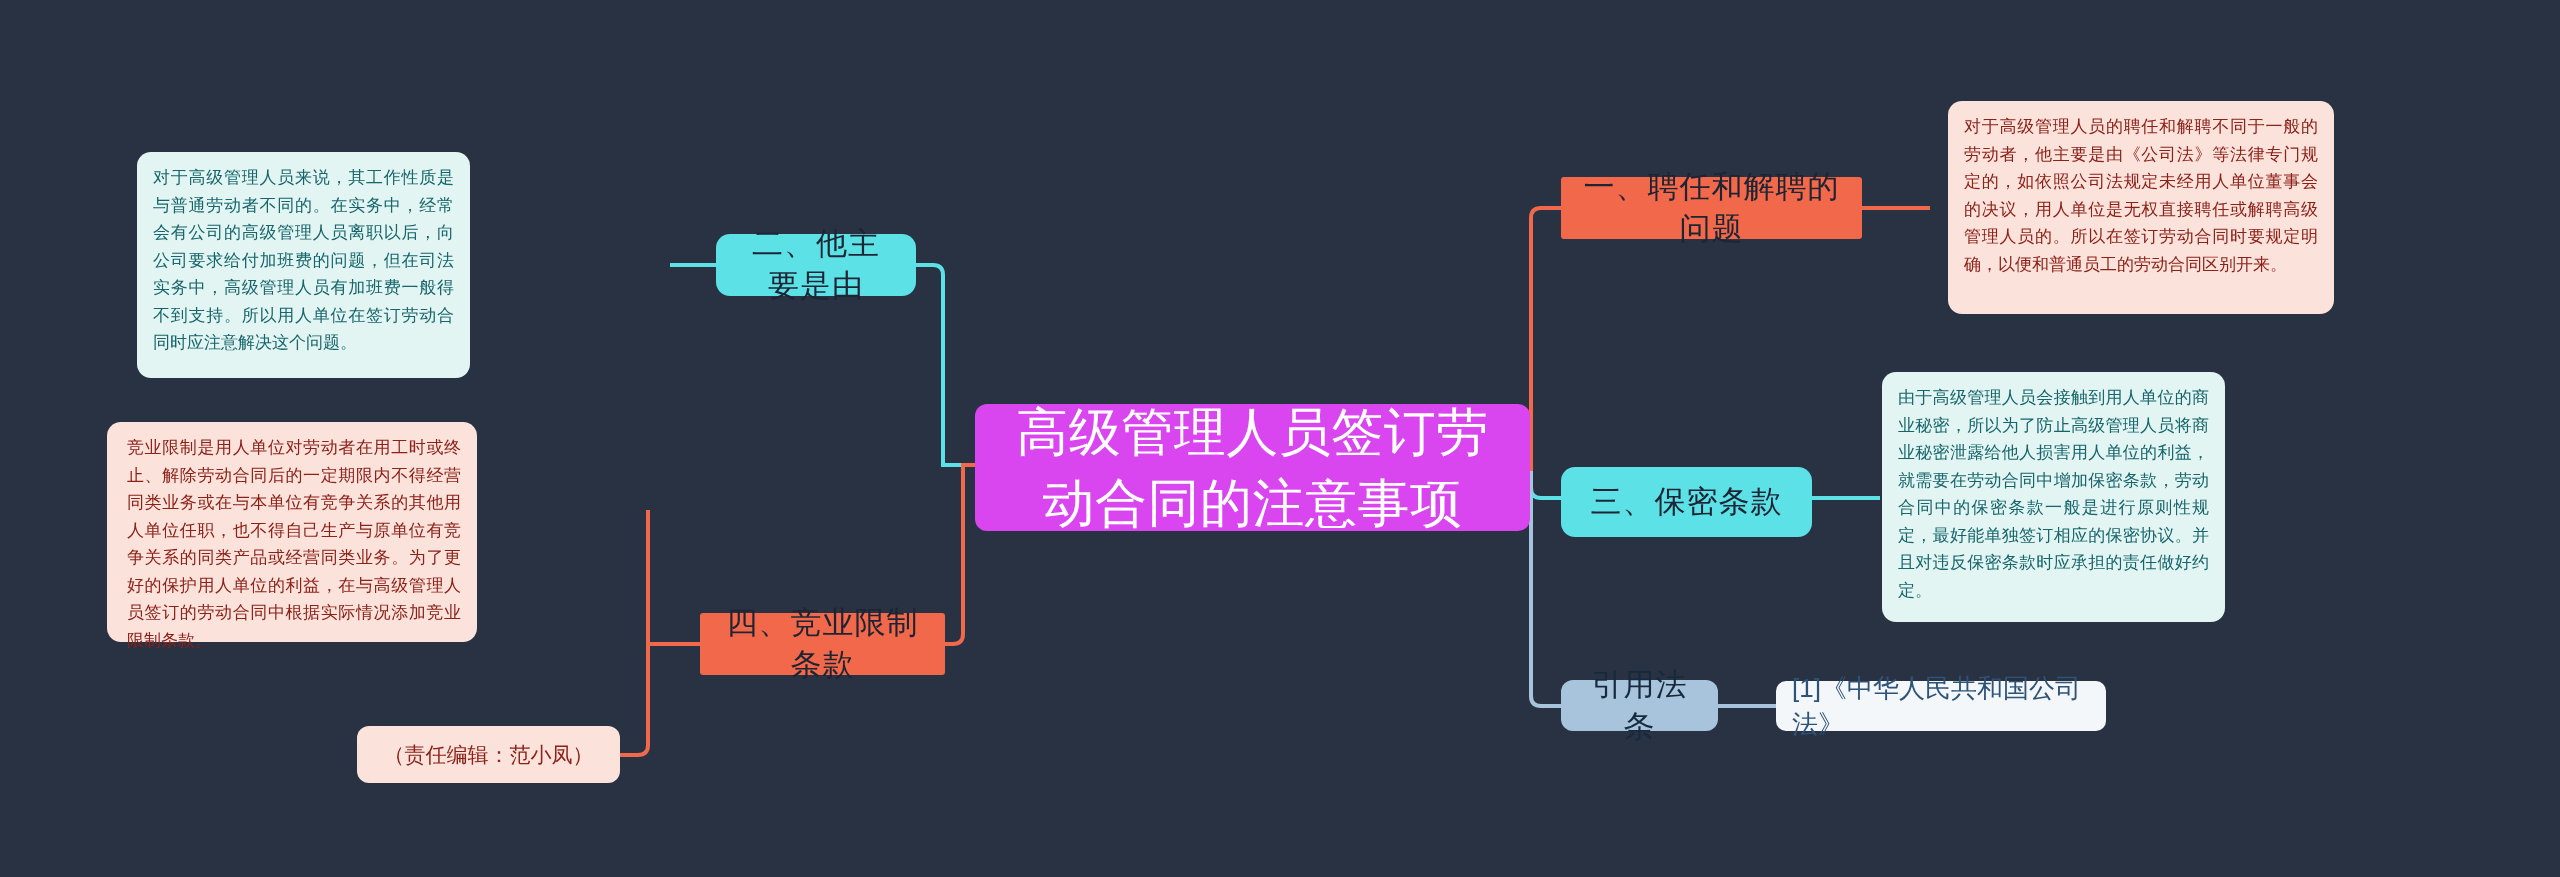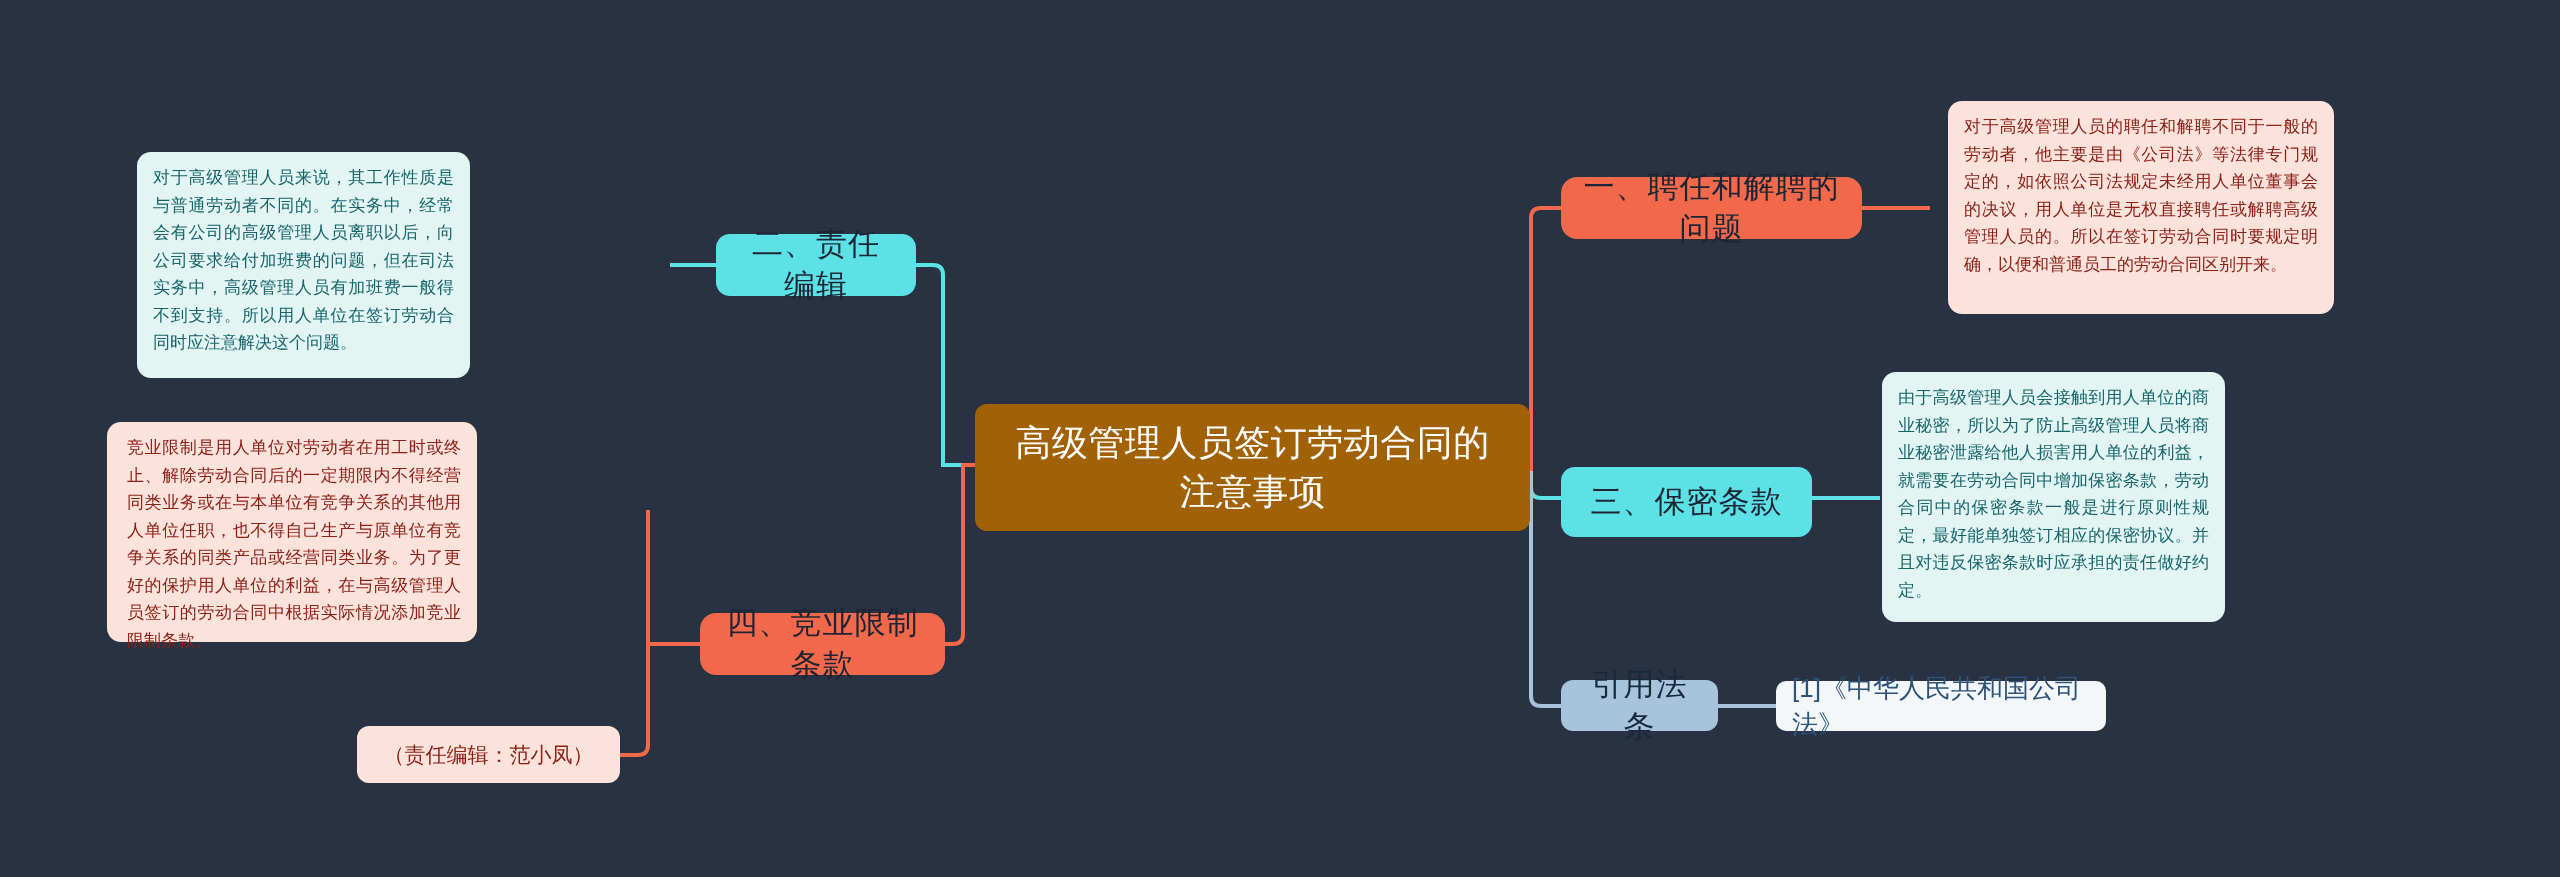--- a/index.html
+++ b/index.html
@@ -30,41 +30,41 @@
     align-items: center;
     z-index: 5;
   }
   .node-inner {
     width: 100%;
     white-space: pre-wrap;
   }
 
   
   .central {
-    background: #a16207;
+    background: #d946ef;
     color: #ffffff;
     border-radius: 12px;
-    font-size: 36px;
+    font-size: 52px;
     line-height: 1.35;
     text-align: center;
     justify-content: center;
     padding: 18px 26px;
     letter-spacing: 0.5px;
   }
 
   
   .pill-orange {
     background: #f1684a;
     color: #1d2433;
     font-size: 31px;
     letter-spacing: 1px;
     padding: 10px 22px;
     justify-content: center;
     text-align: center;
-    border-radius: 16px;
+    border-radius: 3px;
   }
   
   .pill-cyan {
     background: #5ce1e6;
     color: #1d2433;
     font-size: 31px;
     letter-spacing: 1px;
     padding: 10px 22px;
     justify-content: center;
     text-align: center;
@@ -145,21 +145,21 @@
 
     <path d="M 1530,473 L 1531,473 L 1531,696 Q 1531,706 1541,706 L 1561,706" fill="none" stroke="#a8c4dc" stroke-width="4"></path>
     <path d="M 1718,706 L 1776,706" fill="none" stroke="#a8c4dc" stroke-width="4"></path>
   </svg>
 
   <div class="node central" style="left:975px; top:404px; width:555px; height:127px;">
     <div class="node-inner">高级管理人员签订劳动合同的注意事项</div>
   </div>
 
   <div class="node pill-cyan" style="left:716px; top:234px; width:200px; height:62px;">
-    <div class="node-inner">二、责任编辑</div>
+    <div class="node-inner">二、他主要是由</div>
   </div>
 
   <div class="node leaf leaf-mint" style="left:137px; top:152px; width:333px; height:226px;">
     <div class="node-inner">对于高级管理人员来说，其工作性质是与普通劳动者不同的。在实务中，经常会有公司的高级管理人员离职以后，向公司要求给付加班费的问题，但在司法实务中，高级管理人员有加班费一般得不到支持。所以用人单位在签订劳动合同时应注意解决这个问题。</div>
   </div>
 
   <div class="node pill-orange" style="left:700px; top:613px; width:245px; height:62px;">
     <div class="node-inner">四、竞业限制条款</div>
   </div>
 

